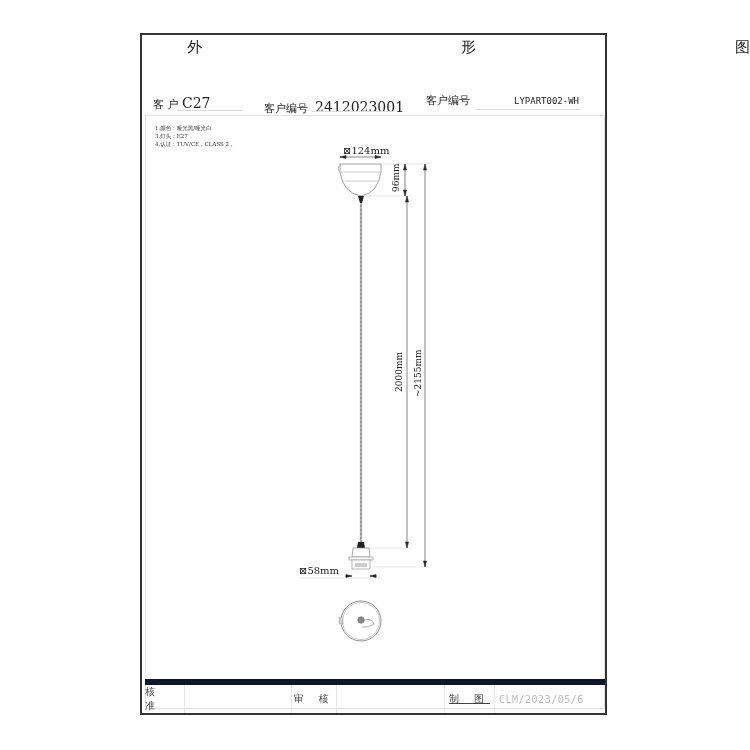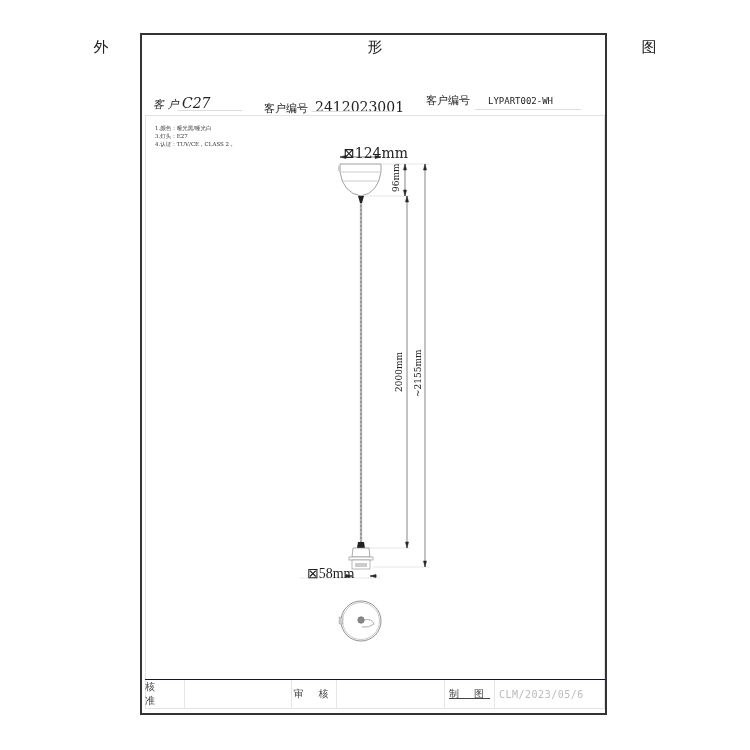--- a/index.html
+++ b/index.html
@@ -1,70 +1,70 @@
 <!DOCTYPE html>
 <html><head>
 <meta charset="utf-8">
 <style>
   html, body { margin: 0; padding: 0; background: #ffffff; }
   body { width: 750px; height: 750px; position: relative; overflow: hidden;
          font-family: "DejaVu Serif", "Liberation Serif", serif; color: #222; }
   .frame { position: absolute; left: 140px; top: 33px; width: 467px; height: 682px;
            border: 2px solid #333; box-sizing: border-box; background: #fff; }
-  .title { position: absolute; left: 0; top: 38px; width: 750px; text-align: center;
+  .title { position: absolute; left: 0; top: 38px; width: 750px; text-align: right;
            font-size: 15px; letter-spacing: 24px; color: #222; }
   .title span { letter-spacing: 0; }
   .hdr { position: absolute; font-size: 11px; color: #222; white-space: nowrap; }
   .hdr .val { font-size: 14px; }
   .hdr.big .val { font-size: 14px; }
   .uline { position: absolute; height: 0; border-bottom: 1px solid #ddd; }
   .inner { position: absolute; left: 145px; top: 115px; width: 460px; height: 594px;
            border: 1px solid #e2e2e2; box-sizing: border-box; }
   .notes { position: absolute; left: 155px; top: 124px; font-size: 5.5px; line-height: 8px;
            color: #333; }
-  .dim { position: absolute; font-size: 14px; color: #222; white-space: nowrap; }
+  .dim { position: absolute; font-size: 10px; color: #222; white-space: nowrap; }
   .vlabel { position: absolute; font-size: 9px; color: #222; white-space: nowrap;
             transform: rotate(-90deg); transform-origin: left top; }
   .footer { position: absolute; left: 145px; top: 679px; width: 460px; height: 28px;
-            border-top: 1px solid #0f172a; display: flex; font-family: "DejaVu Sans", sans-serif; }
+            border-top: 6px solid #0f172a; display: flex; font-family: "DejaVu Sans", sans-serif; }
   .fcell { border-right: 1px solid #e6e6e6; box-sizing: border-box; height: 28px;
            display: flex; align-items: center; justify-content: center; font-size: 10px;
            color: #444; letter-spacing: 6px; }
   .fcell.val { justify-content: flex-start; padding-left: 4px; letter-spacing: 0.5px;
                color: #bbb; font-size: 10px; font-family: "DejaVu Sans Mono", monospace; }
   svg.drawing { position: absolute; left: 0; top: 0; }
 </style>
 </head>
 <body>
 
 <div class="frame"></div>
 
 <div class="title">
   <span>外</span>&nbsp;&nbsp;&nbsp;&nbsp;&nbsp;&nbsp;&nbsp;&nbsp;
   <span>形</span>&nbsp;&nbsp;&nbsp;&nbsp;&nbsp;&nbsp;&nbsp;&nbsp;
   <span>图</span>
 </div>
 
-<div class="hdr big" style="left:153px; top:95px;font-style:italic;">
+<div class="hdr big" style="left:153px; top:95px;">
   <span>客 户</span>
   <span class="val">C27</span>
 </div>
 <div class="uline" style="left:178px; top:110px; width:64px;"></div>
 
 <div class="hdr" style="left:264px; top:99px;">
   <span>客户编号</span>&nbsp;
   <span class="val">2412023001</span>
 </div>
 <div class="uline" style="left:312px; top:111px; width:82px;"></div>
 
 <div class="hdr" style="left:426px; top:93px;">
   <span>客户编号</span>
 </div>
 <div class="hdr" style="left:488px; top:94px;">
-  <span class="val" style="font-family:'DejaVu Sans Mono', monospace; font-size:9px;">LYPART002-WH</span>
+  <span class="val" style="font-family:'DejaVu Sans Mono', monospace; font-size:9px;margin-left:26px;">LYPART002-WH</span>
 </div>
 <div class="uline" style="left:475px; top:109px; width:106px;"></div>
 
 <div class="inner"></div>
 
 <div class="notes">
   <div>1.颜色：哑光黑/哑光白</div>
   <div>3.灯头：E27</div>
   <div>4.认证：TUV/CE，CLASS 2，</div>
 </div>
@@ -137,21 +137,21 @@
     <rect x="339" y="617" width="4" height="7" fill="#ccc" stroke="#999" stroke-width="0.4"></rect>
     <circle cx="361" cy="620" r="3.2" fill="#888"></circle>
     <path d="M364 620 Q372 618 374 624 Q369 628 362 627" stroke="#999"></path>
   </g>
 </svg>
 
 <div class="dim" style="left:343px; top:145px;">⊠124mm</div>
 <div class="vlabel" style="left:391px; top:192px;">96mm</div>
 <div class="vlabel" style="left:394px; top:392px;">2000mm</div>
 <div class="vlabel" style="left:413px; top:397px;">~2155mm</div>
-<div class="dim" style="left:307px; top:565px;font-family:Liberation Serif, serif;">⊠58mm</div>
+<div class="dim" style="left:299px; top:565px;">⊠58mm</div>
 
 <div class="footer">
   <div class="fcell" style="width:40px;">核 准</div>
   <div class="fcell val" style="width:107px;"></div>
   <div class="fcell" style="width:45px;">审 核</div>
   <div class="fcell val" style="width:108px;"></div>
   <div class="fcell" style="width:50px;text-decoration:underline;">制 图</div>
   <div class="fcell val" style="width:110px; border-right:none;">CLM/2023/05/6</div>
 </div>
 

